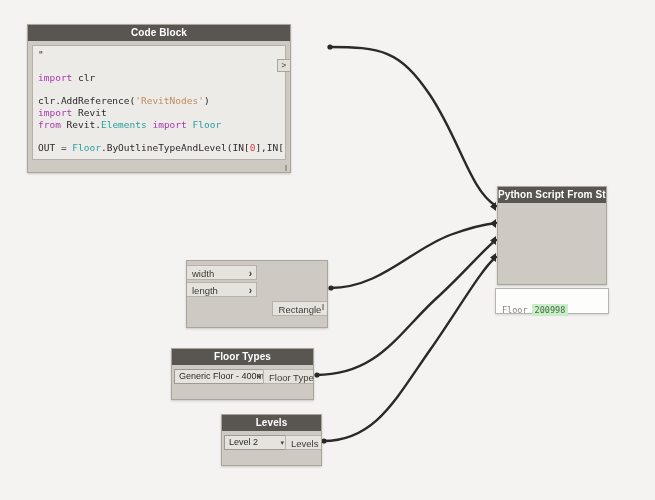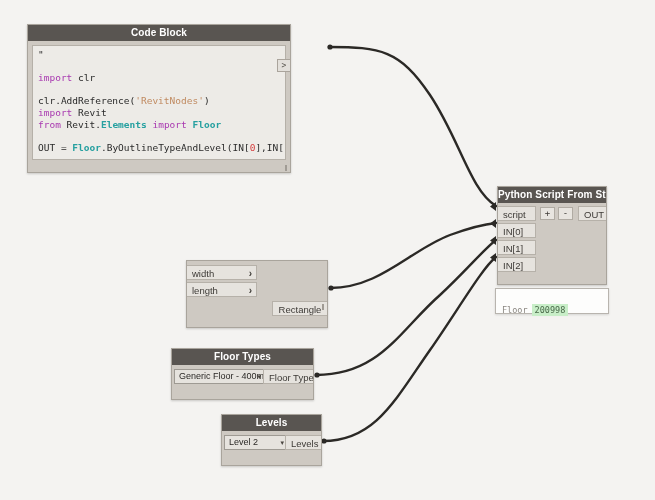--- a/index.html
+++ b/index.html
@@ -63,21 +63,21 @@
     height: 115px;
     padding: 3px 5px;
     font-family: "DejaVu Sans Mono", monospace;
     font-size: 9.5px;
     line-height: 11.6px;
     color: #2a2a2a;
     white-space: pre;
     overflow: hidden;
   }
   .kw   { color: #a838b0; }
-  .cls  { color: #26a0a0; font-weight: bold; }
+  .cls  { color: #26a0a0; }
   .str  { color: #c08a60; }
   .num  { color: #d64040; }
 
   .out-port-cb {
     position: absolute;
     right: -1px;
     top: 18px;
     width: 14px;
     height: 13px;
     background: #e3e0db;
@@ -241,29 +241,20 @@
     <div class="node-header">Code Block</div>
     <div class="node-body">
       <div class="code-area" id="code-area"><div><span>"</span></div><div>&nbsp;</div><div><span class="kw">import</span><span> clr</span></div><div>&nbsp;</div><div><span>clr.AddReference(</span><span class="str">'RevitNodes'</span><span>)</span></div><div><span class="kw">import</span><span> Revit</span></div><div><span class="kw">from</span><span> Revit.</span><span class="cls">Elements</span><span> </span><span class="kw">import</span><span> </span><span class="cls">Floor</span></div><div>&nbsp;</div><div><span>OUT = </span><span class="cls">Floor</span><span>.ByOutlineTypeAndLevel(IN[</span><span class="num">0</span><span>],IN[</span><span class="num">1</span><span>],IN[</span><span class="num">2</span></div><div>&nbsp;</div></div>
       <div class="out-port-cb">&gt;</div>
       <div class="resize-grip"></div>
     </div>
   </div>
 
   <div class="node" id="node-python">
     <div class="node-header">Python Script From String</div>
-    <div class="node-body">
-      <div class="port in" id="pyscript-port">script</div>
-      <div class="port in" id="pyin0">IN[0]</div>
-      <div class="port in" id="pyin1">IN[1]</div>
-      <div class="port in" id="pyin2">IN[2]</div>
-      <div class="py-btn" id="py-plus">+</div>
-      <div class="py-btn" id="py-minus">-</div>
-      <div class="port out" id="py-out">OUT</div>
-    </div>
   </div>
 
   <div id="py-preview">
     <span>Floor</span><span class="hl">200998</span>
   </div>
 
   <div class="node" id="node-rect">
     <div class="node-body">
       <div class="port in" id="rect-width">
         <span>width</span>

